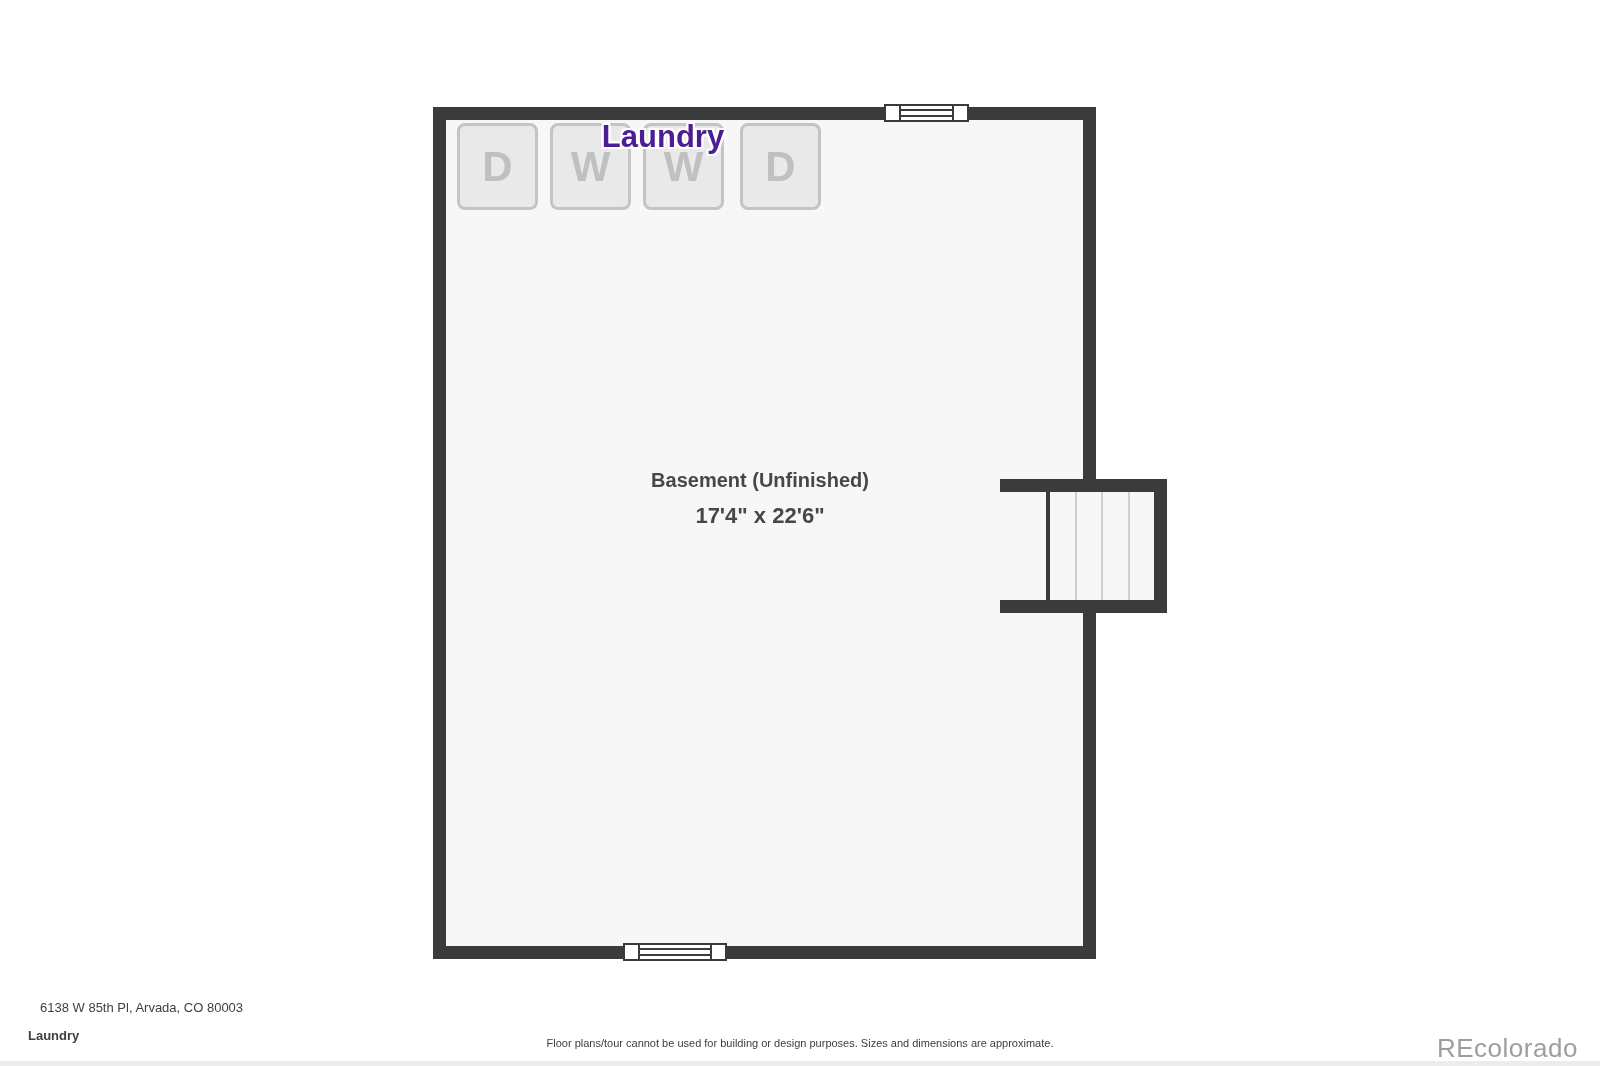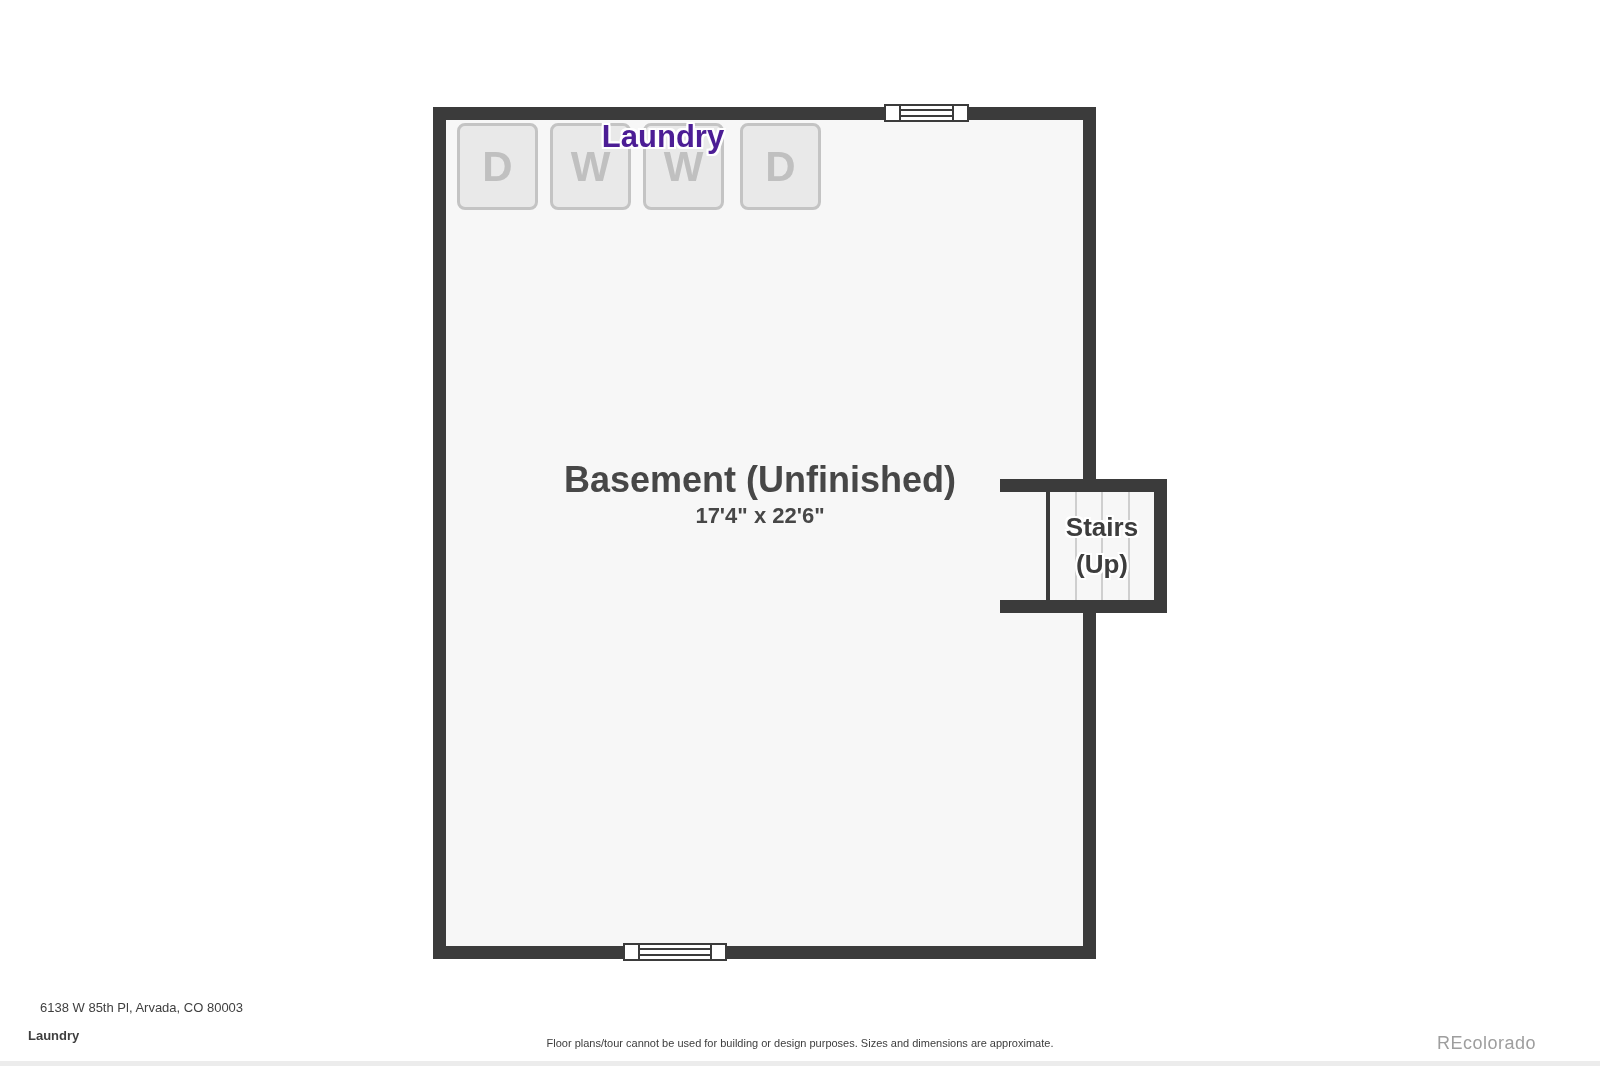--- a/index.html
+++ b/index.html
@@ -100,21 +100,21 @@
   }
   .room-label {
     position: absolute;
     left: 760px; top: 462px;
     transform: translateX(-50%);
     text-align: center;
     color: #474747;
     white-space: nowrap;
     z-index: 5;
   }
-  .room-label .room-name  { font-size: 36px; font-weight: 700; line-height: 36px; }
+  .room-label .room-name  { font-size: 20px; font-weight: 700; line-height: 36px; }
   .room-label .room-dims  { font-size: 22px; font-weight: 700; line-height: 36px; }
 
   
   .window {
     position: absolute;
     box-sizing: border-box;
     background: #ffffff;
     border: 2px solid #3b3b3b;
     z-index: 4;
   }
@@ -147,21 +147,21 @@
     left: 800px; top: 1037px;
     transform: translateX(-50%);
     font-size: 11px;
     font-weight: 400;
     color: #3d3d3d;
     white-space: nowrap;
   }
   .watermark {
     position: absolute;
     left: 1437px; top: 1033px;
-    font-size: 18px;
+    font-size: 26px;
     font-weight: 400;
     letter-spacing: 0.5px;
     color: #9e9e9e;
   }
   .bottom-strip {
     position: absolute;
     left: 0; top: 1061px;
     width: 1600px; height: 5px;
     background: #ececec;
   }
@@ -175,24 +175,20 @@
   <div class="wall-opening"></div>
 
   <div class="stair-wall stair-wall-top"></div>
   <div class="stair-wall stair-wall-bottom"></div>
   <div class="stair-wall stair-wall-right"></div>
   <div class="stair-interior">
     <span class="tread tread-1"></span>
     <span class="tread tread-2"></span>
     <span class="tread tread-3"></span>
   </div>
-  <div class="stairs-label halo">
-    <div>Stairs</div>
-    <div>(Up)</div>
-  </div>
 
   <div class="appliance appliance-1">
     <span>D</span>
   </div>
   <div class="appliance appliance-2">
     <span>W</span>
   </div>
   <div class="appliance appliance-3">
     <span>W</span>
   </div>

